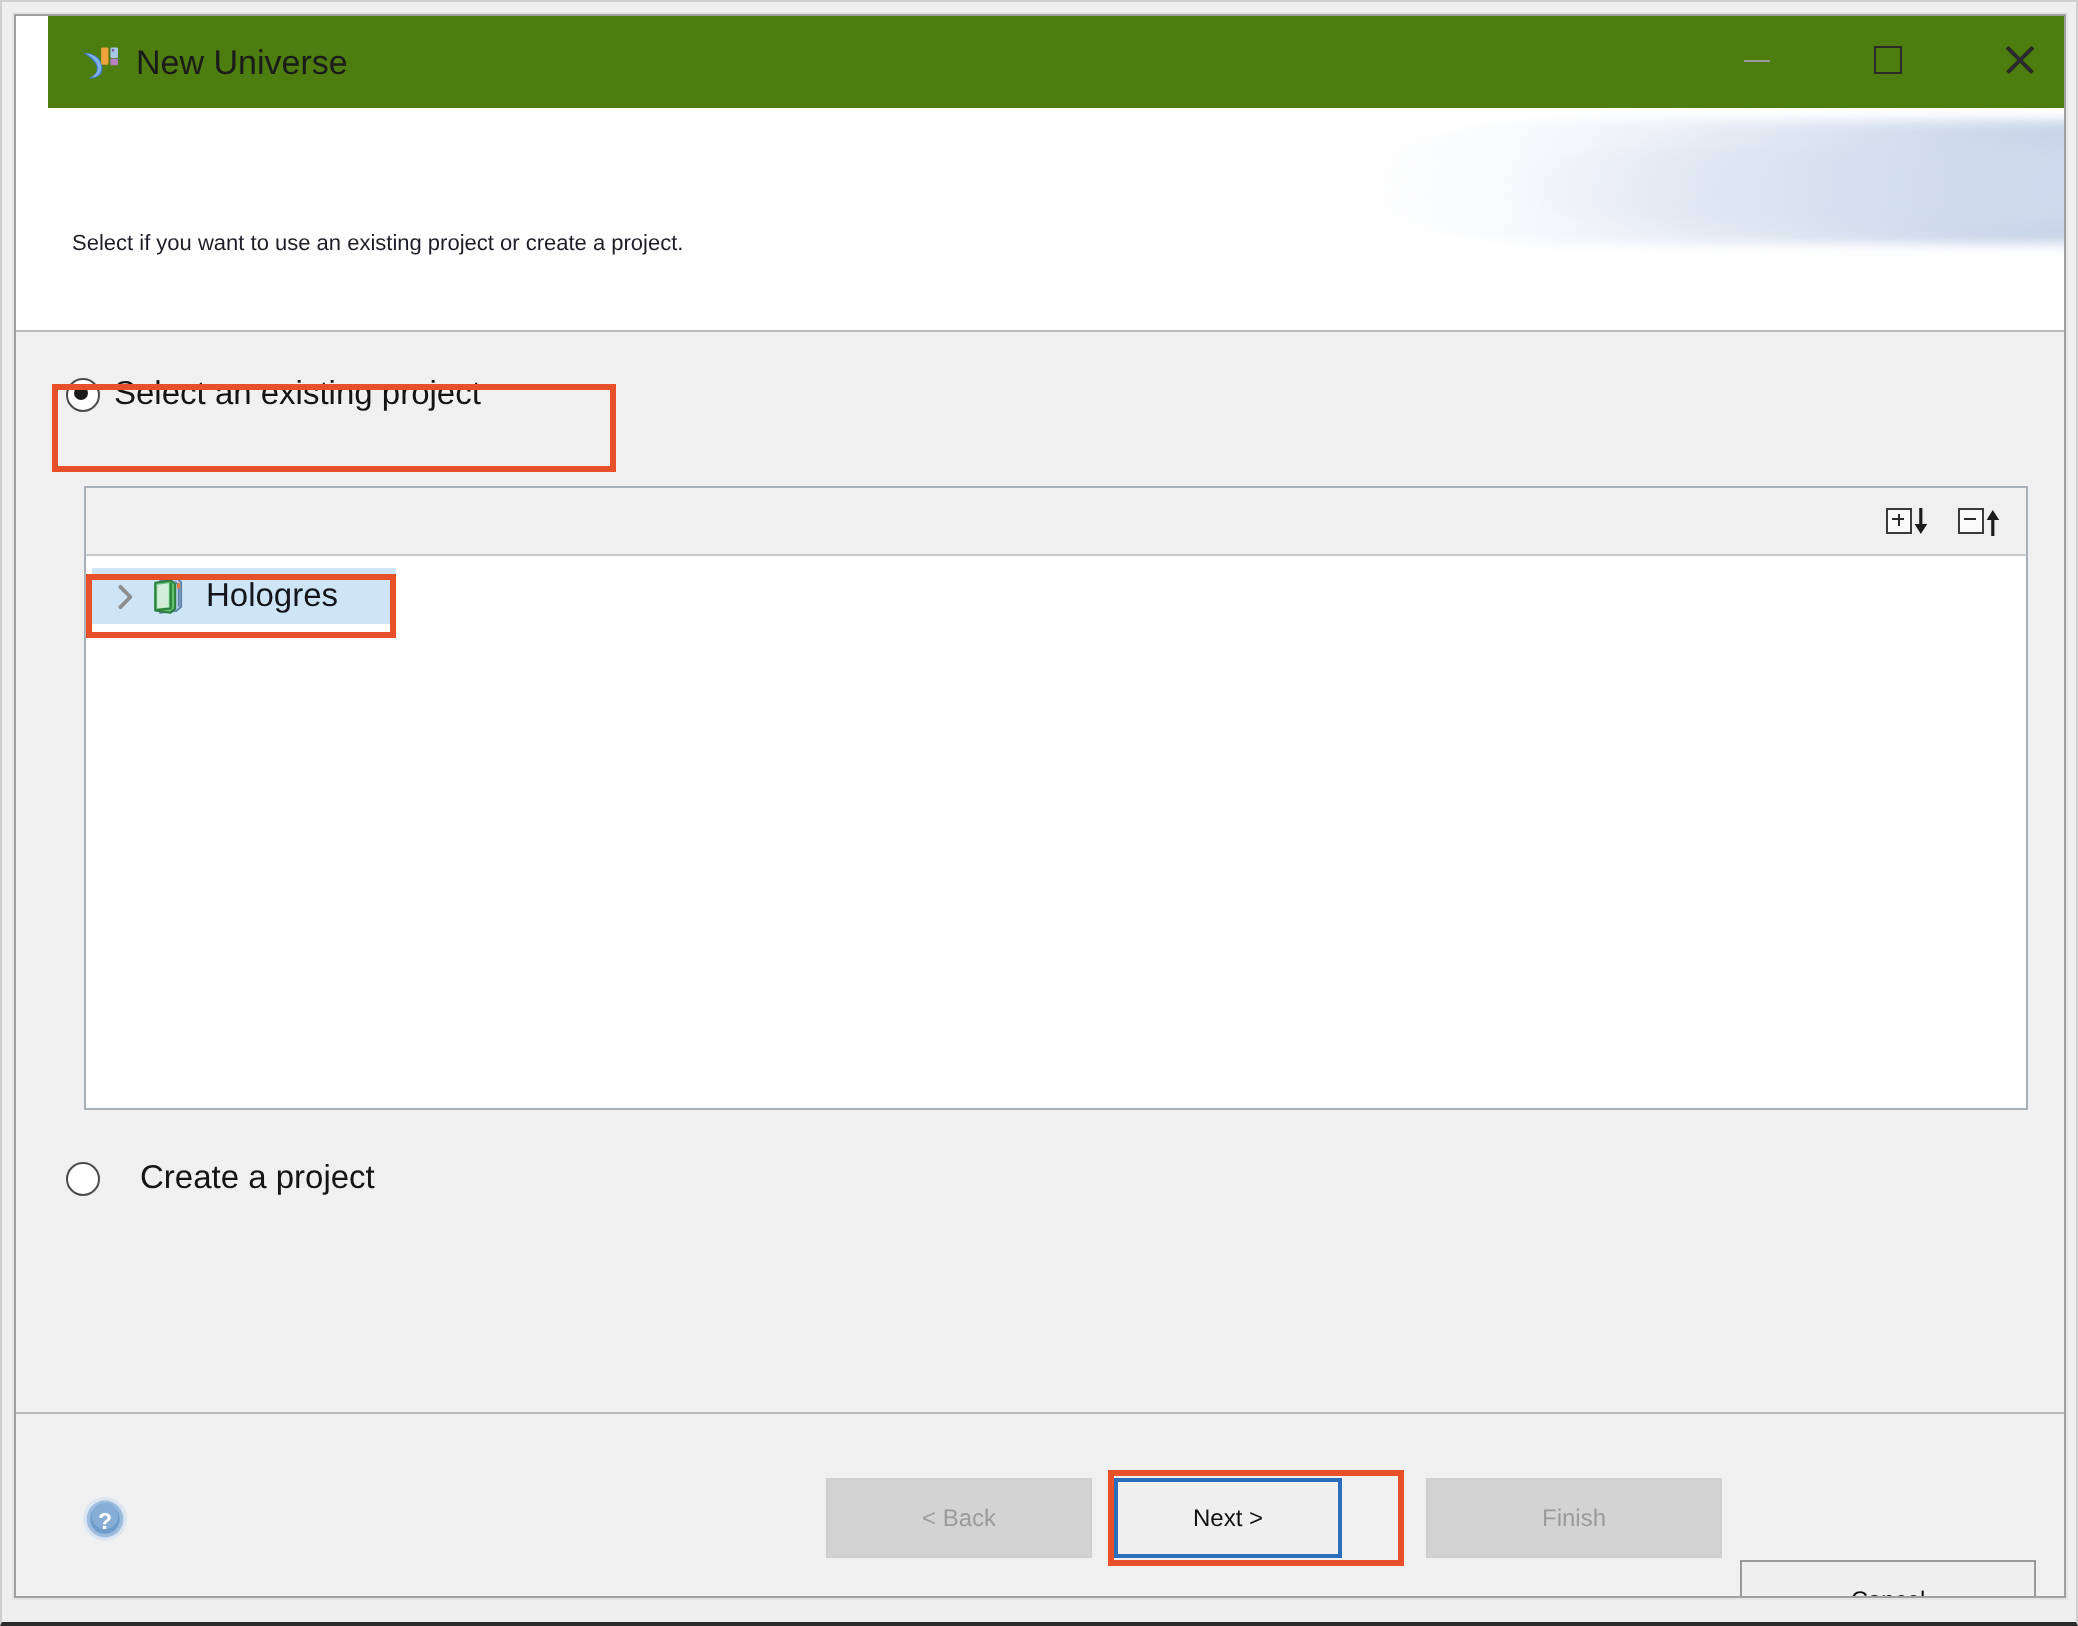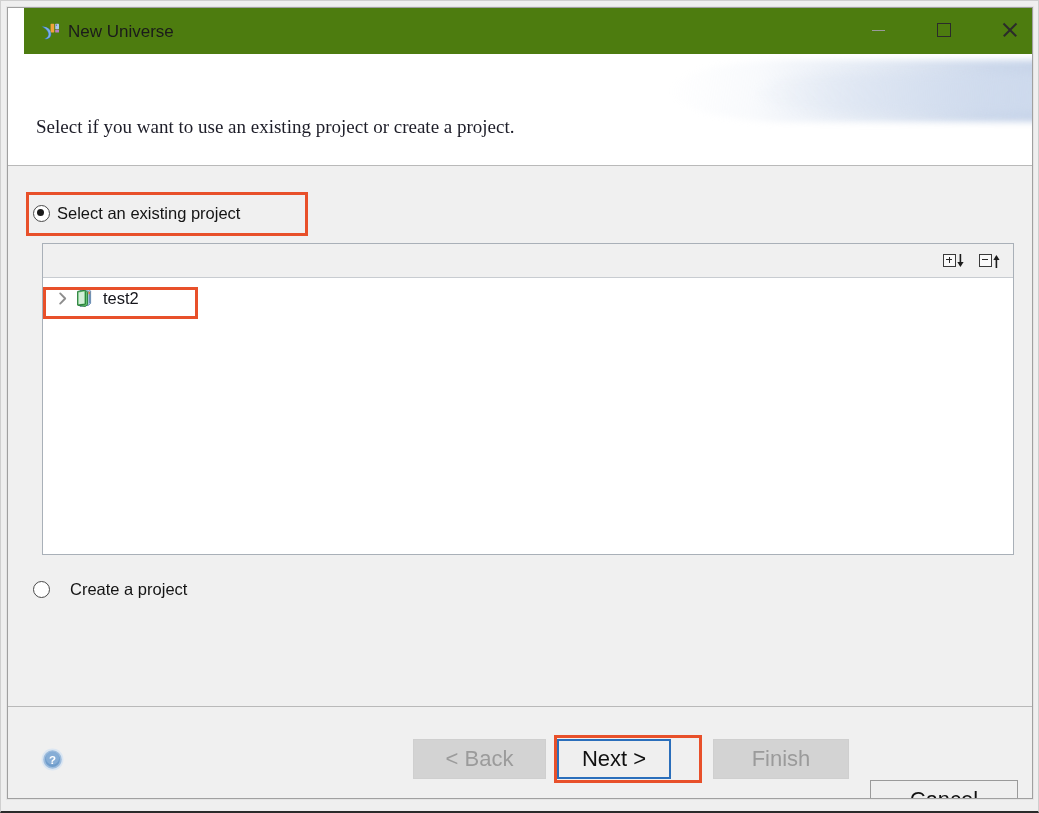--- a/index.html
+++ b/index.html
@@ -126,24 +126,23 @@
     left: 18px; top: 22px;
     font-size: 19px;
     font-weight: bold;
     color: #111111;
     letter-spacing: .1px;
     white-space: nowrap;
   }
   .header-desc {
     position: absolute;
     left: 28px; top: 62px;
-    font-size: 19px;
+    font-size: 11px;
     color: #1d1d28;
     white-space: nowrap;
-    font-family: Liberation Serif, serif;
   }
   .hr {
     position: absolute;
     left: 0;
     width: 100%;
     height: 1px;
     background: #b9b9b9;
   }
   .hr.top-sep { top: 157px; }
   .hr.bot-sep { top: 698px; }
@@ -158,21 +157,21 @@
   }
 
   
   .radio-row {
     position: absolute;
     display: flex;
     align-items: center;
     gap: 7px;
     white-space: nowrap;
   }
-  .radio-row.existing { left: 25px; top: 196px; }
+  .radio-row.existing { left: 25px; top: 180px; }
   .radio-row.create   { left: 25px; top: 572px; gap: 20px; }
   .radio-outer {
     width: 17px; height: 17px;
     border-radius: 50%;
     border: 1.6px solid #4a4a4a;
     box-sizing: border-box;
     background: #ffffff;
     position: relative;
     flex: 0 0 auto;
   }
@@ -319,21 +318,21 @@
     left: 33px; top: 740px;
     width: 23px; height: 23px;
     z-index: 5;
   }
   .btn {
     position: absolute;
     top: 731px;
     height: 40px;
     box-sizing: border-box;
     font-family: "Liberation Sans", sans-serif;
-    font-size: 22px;
+    font-size: 12px;
     background: #d3d3d3;
     border: 1px solid #cfcfcf;
     color: #9b9b9b;
     display: flex;
     align-items: center;
     justify-content: center;
     cursor: default;
     white-space: nowrap;
   }
   .btn.enabled {
@@ -341,21 +340,21 @@
     border: 1px solid #9a9a9a;
     color: #101010;
   }
   .btn.focused {
     background: #efefef;
     border: 2px solid #2a6ebb;
     color: #101010;
   }
   .btn-back   { left: 405px; width: 133px; }
   .btn-next   { left: 549px; width: 114px; }
-  .btn-finish { left: 705px; width: 136px; text-align: center; }
+  .btn-finish { left: 705px; width: 148px; text-align: center; }
   .btn-cancel { left: 862px; width: 148px; margin-top: 41px; }
 </style>
 </head>
 <body>
 
 <div class="window">
   <div class="window-inner">
 
     <div class="titlebar">
       <span class="title-icon">
@@ -408,39 +407,40 @@
           <span class="tb-box"></span>
           <svg class="tb-arrow" viewBox="0 0 7 14">
             <rect x="2.6" y="5" width="1.6" height="9" fill="#1c1c1c"></rect>
             <path d="M0.3 6 L3.4 1 L6.6 6 Z" fill="#1c1c1c"></path>
           </svg>
         </span>
       </div>
 
       <div class="tree-content">
 
-
         <div class="tree-row">
+          <span class="sel-bg"></span>
           <span class="tw-chevron">
             <svg width="10" height="13" viewBox="0 0 10 13">
               <path d="M2.2 1.4 L7.2 6.5 L2.2 11.6" fill="none" stroke="#8d8d8d" stroke-width="1.9" stroke-linecap="round" stroke-linejoin="round"></path>
             </svg>
           </span>
           <span class="tw-icon">
             <svg width="22" height="20" viewBox="0 0 22 20">
               <path d="M6 2.4 L14.6 1.2 L16.6 3.2 L16.6 15.4 L14.2 17.4 L6 18.4 Z" fill="#b9d2ef" stroke="#5a7fa8" stroke-width="0.9" stroke-linejoin="round"></path>
               <path d="M13.4 2.8 L15.4 4.6 L15.4 15.2" fill="none" stroke="#5a7fa8" stroke-width="0.9"></path>
               <path d="M3.6 3.4 L11.6 2.2 L13.6 4.2 L13.6 16.4 L11.2 18.4 L3.6 17.2 Z" fill="#63c272" stroke="#2b7e3b" stroke-width="1" stroke-linejoin="round"></path>
               <path d="M11.4 3.2 L11.4 16.2 L4.2 17.0" fill="none" stroke="#2b7e3b" stroke-width="1" stroke-linejoin="round"></path>
               <path d="M4.6 4.4 L10.4 3.6 L10.4 15.6 L4.6 16.3 Z" fill="#ffffff" opacity="0.72"></path>
               <rect x="14.5" y="3.6" width="1.6" height="2.6" fill="#e07a3c"></rect>
             </svg>
           </span>
-          <span class="tw-label">test2</span>
+          <span class="tw-label">Hologres</span>
         </div>
+
 
       </div>
     </div>
 
     <div class="radio-row create">
       <span class="radio-outer"></span>
       <span class="radio-label">Create a project</span>
     </div>
 
     <div class="hr bot-sep"></div>

